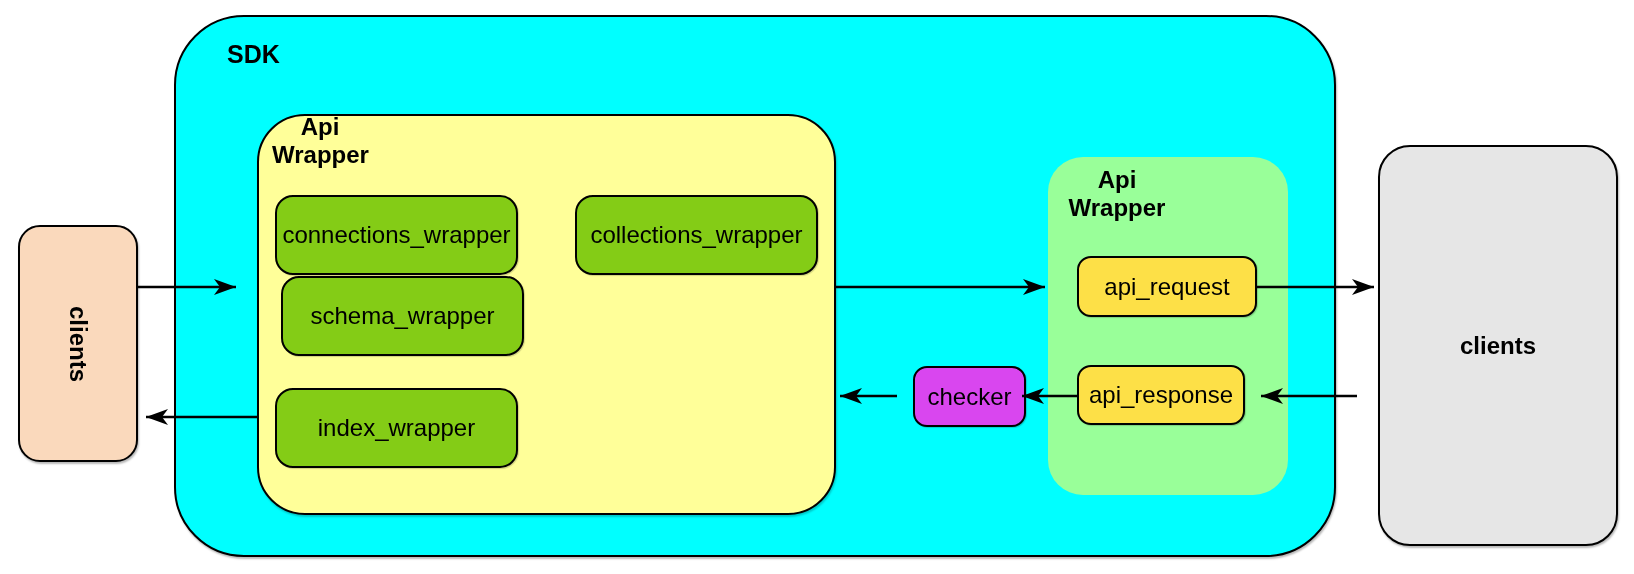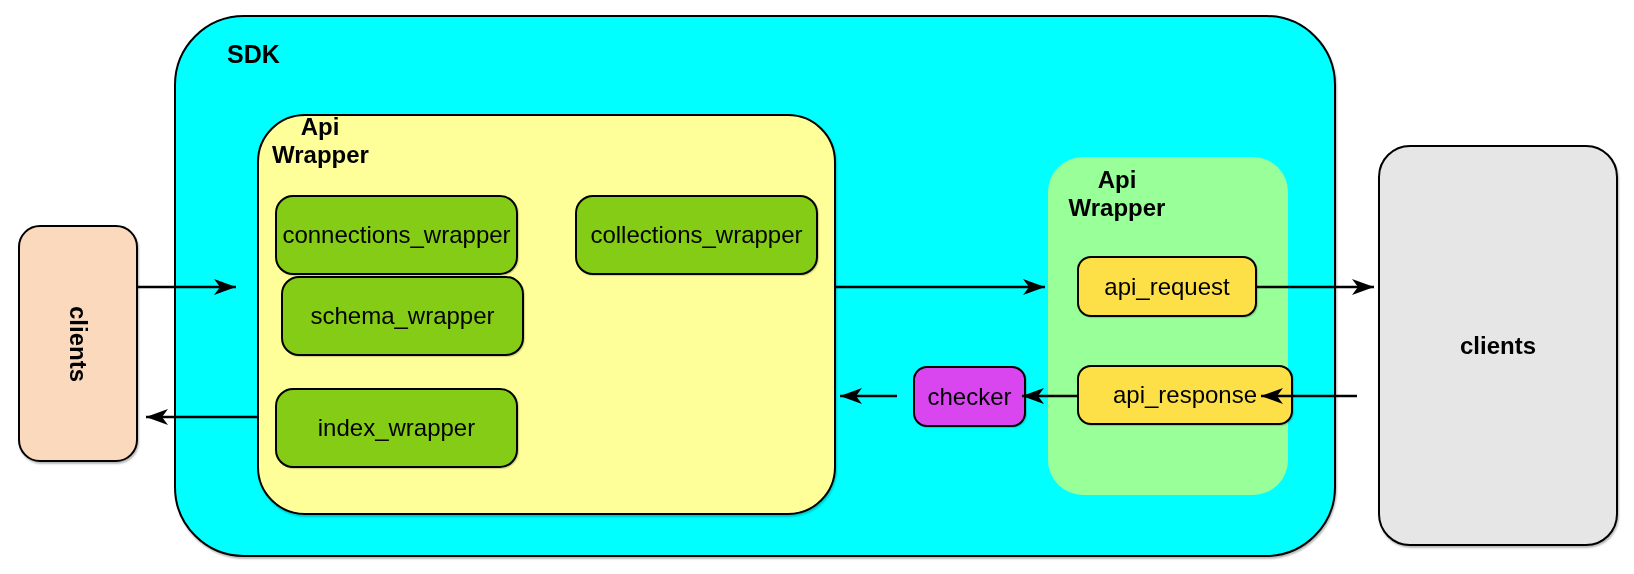--- a/index.html
+++ b/index.html
@@ -89,21 +89,21 @@
     text-align: center; font-weight: bold; font-size: 24px; line-height: 28px;
   }
   .gw-inner {
     background: #fde047; border: 2px solid #000;
     border-radius: 14px;
     box-shadow: 1px 1px 1px rgba(0,0,0,0.18);
     display: flex; align-items: center; justify-content: center;
     font-size: 24px; white-space: nowrap;
   }
   .api-request-box  { left: 1077px; top: 256px; width: 180px; height: 61px; }
-  .api-response-box { left: 1077px; top: 365px; width: 216px; height: 60px; }
+  .api-response-box { left: 1077px; top: 365px; width: 168px; height: 60px; }
 
   
   .milvus-box {
     left: 1378px; top: 145px; width: 240px; height: 401px;
     background: #E6E6E6; border: 2px solid #000;
     border-radius: 32px;
     box-shadow: 1px 2px 2px rgba(0,0,0,0.28);
     display: flex; align-items: center; justify-content: center;
     font-weight: bold; font-size: 24px;
   }

